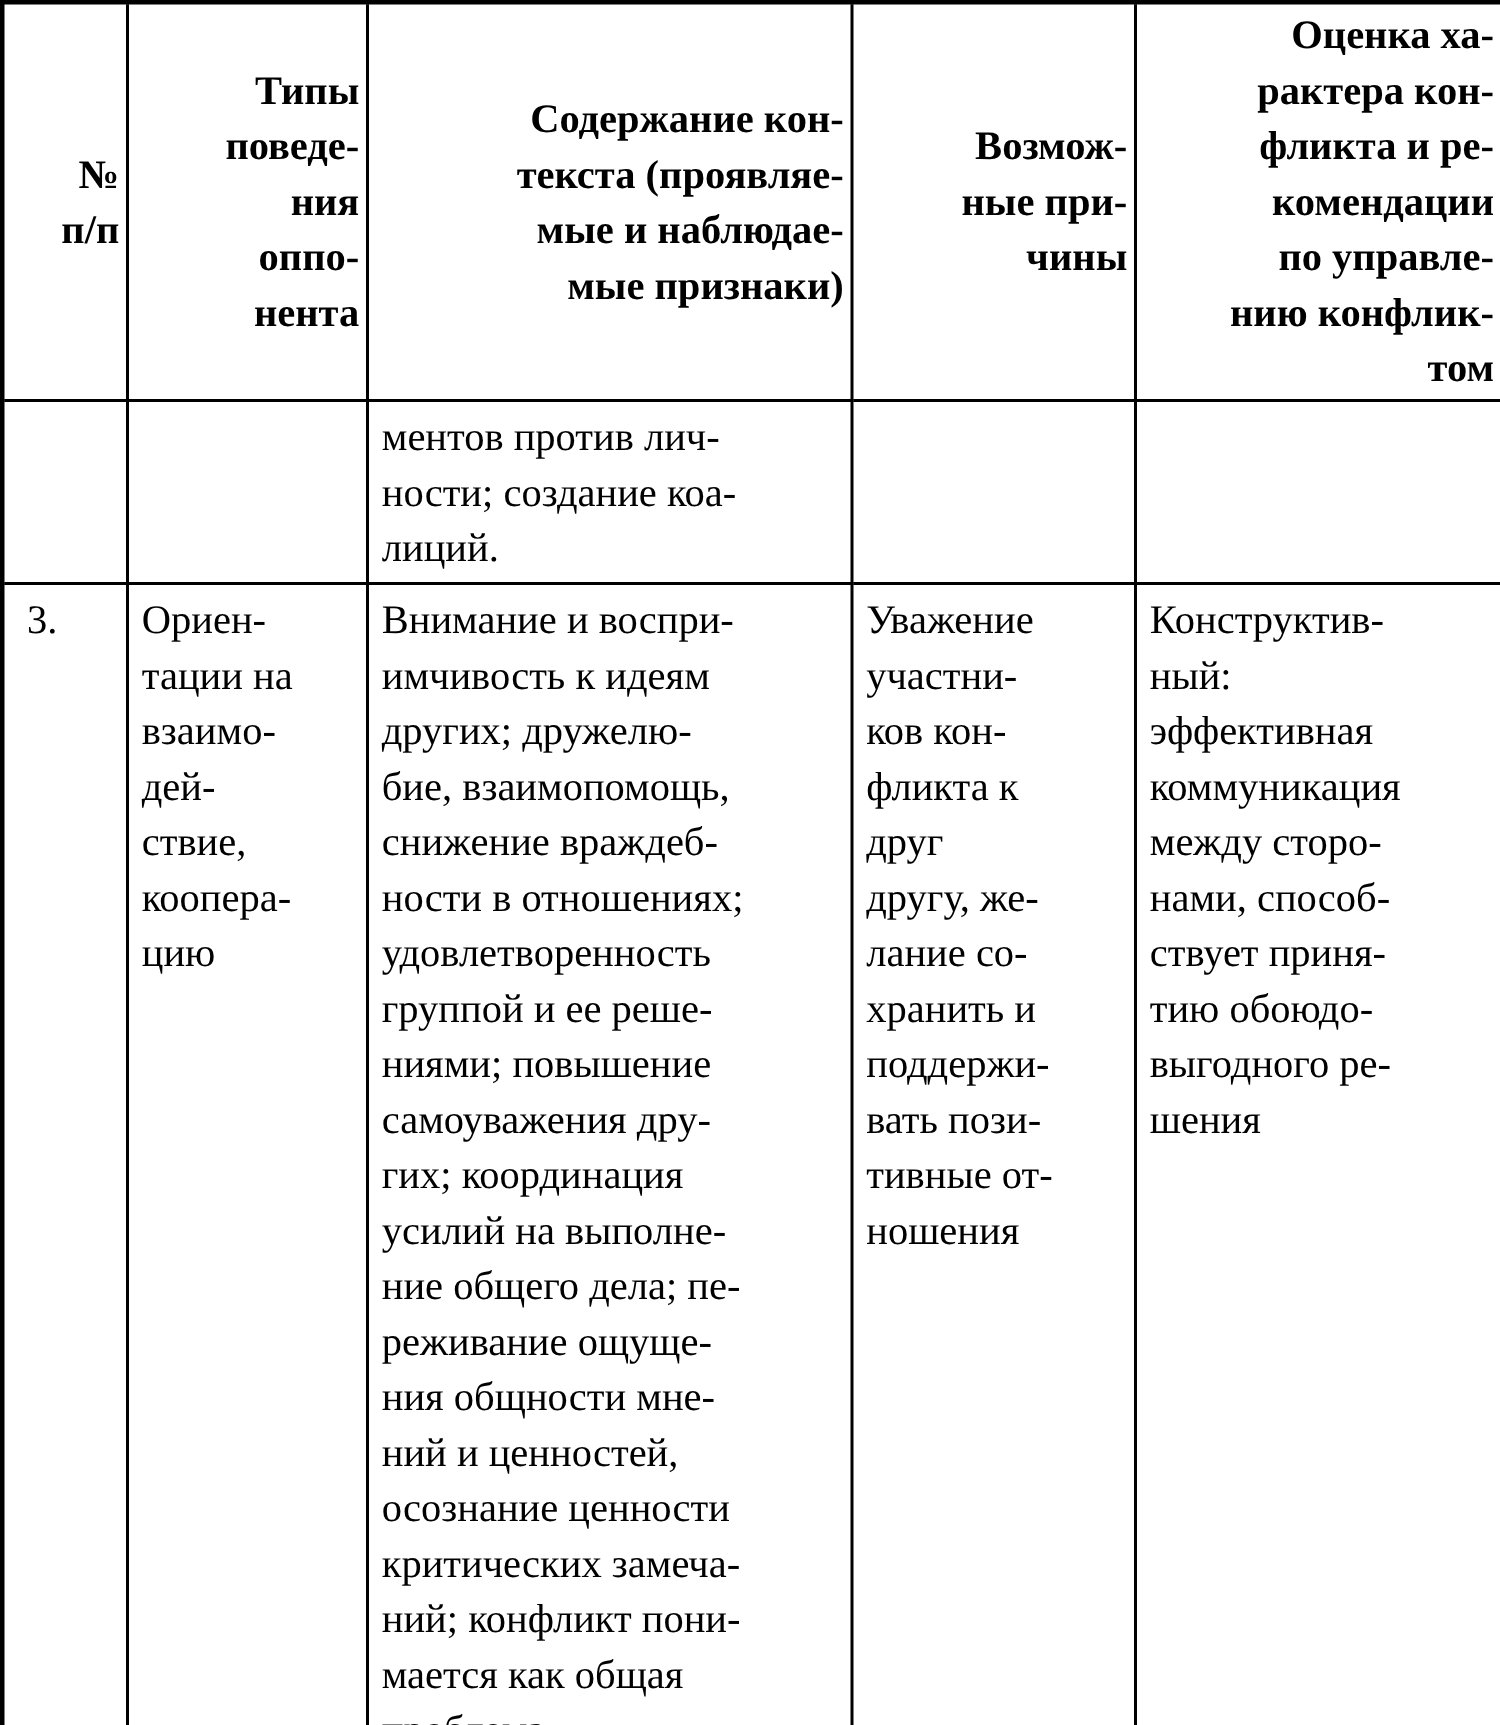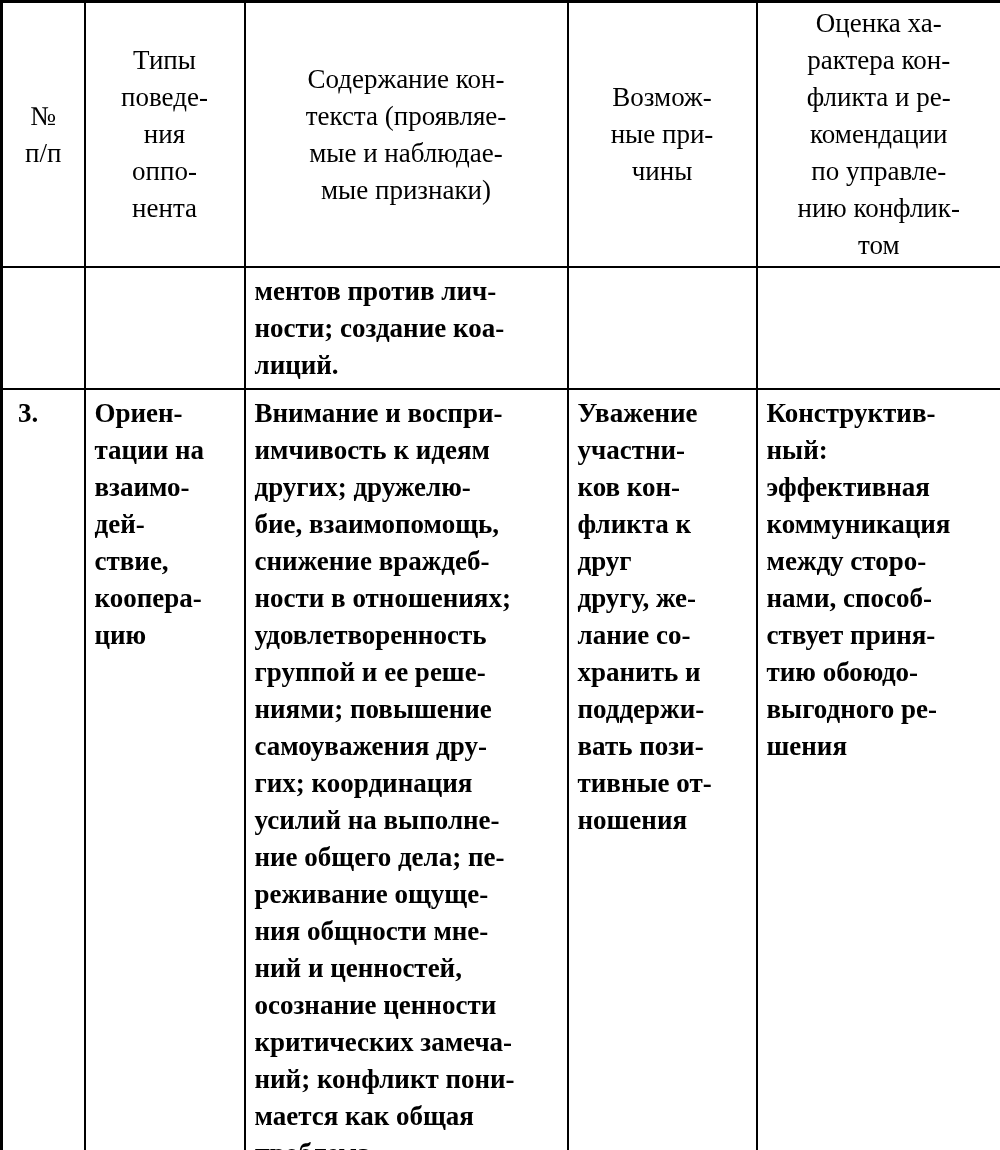--- a/index.html
+++ b/index.html
@@ -17,27 +17,27 @@
     font-size: 27px;
     line-height: 37px;
     color: #000;
     border: 3px solid #000;
   }
   .doc-table th, .doc-table td {
     border: 2px solid #000;
     overflow: hidden;
   }
   .doc-table th {
-    font-weight: normal;
-    text-align: center;
+    font-weight: bold;
+    text-align: right;
     vertical-align: middle;
-    padding: 2px 20px;
+    padding: 2px 4px;
   }
   .doc-table td {
-    font-weight: bold;
+    font-weight: normal;
     text-align: left;
     vertical-align: top;
     padding: 5px 6px 4px 9px;
   }
   .doc-table td.num-cell {
     padding-left: 15px;
   }
   .header-row   { height: 256px; }
   .cont-row     { height: 104px; }
   .main-row     { height: 760px; }

